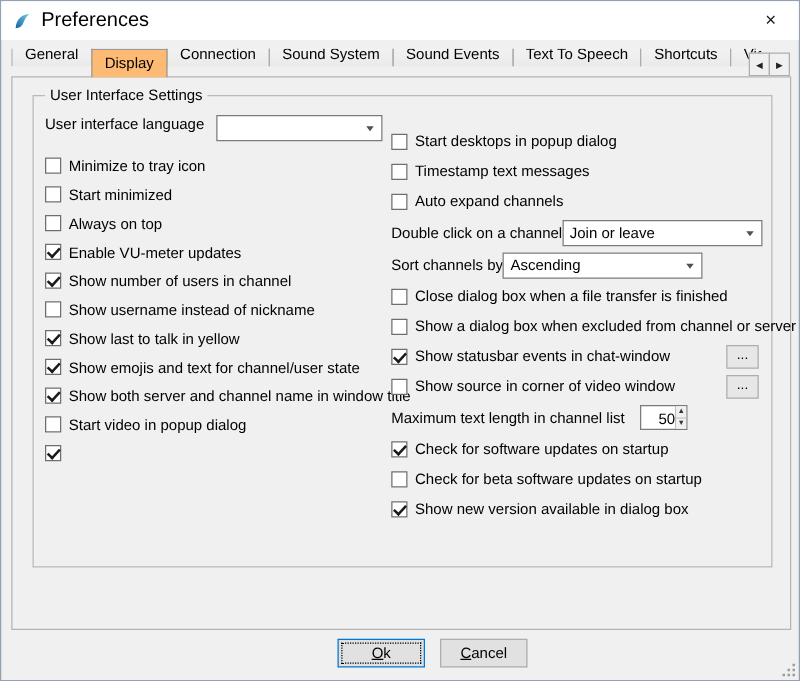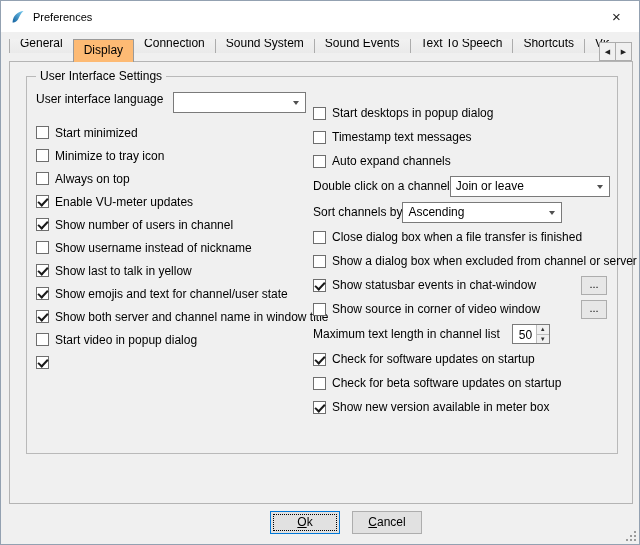--- a/index.html
+++ b/index.html
@@ -4,21 +4,21 @@
 <style>
   *{box-sizing:border-box;margin:0;padding:0}
   html,body{width:640px;height:545px;overflow:hidden}
   body{font-family:"Liberation Sans",sans-serif;font-size:12px;color:#000;background:#fff}
 
   .dialog{position:relative;width:640px;height:545px;background:#f0f0f0;border:1px solid #93a1b1}
 
   
   .titlebar{position:absolute;left:0;top:0;right:0;height:31px;background:#fff;display:flex;align-items:center;padding-left:9px;gap:7px}
   .appicon{width:16px;height:16px;flex:0 0 16px}
-  .title{font-size:11px}
+  .title{font-size:16px}
   .close{position:absolute;right:0;top:0;width:45px;height:31px;display:flex;align-items:center;justify-content:center;font-size:15px;color:#1a1a1a;cursor:default}
 
   
   .tabstrip{position:absolute;left:8px;top:38px;width:600px;height:23px;display:flex;align-items:flex-end;overflow:hidden;z-index:2}
   .tab{flex:0 0 auto;height:19px;line-height:17px;margin-bottom:9px;padding:0 10px;background:linear-gradient(#f4f4f4,#eaeaea);border:1px solid #acacac;border-bottom:none;margin-left:-1px;white-space:nowrap}
   .tab:first-child{margin-left:0}
   .tab.active{height:23px;line-height:20px;margin-bottom:0;background:#fdba74;position:relative;z-index:3;border-color:#9a9a9a}
   .tabscroll{position:absolute;right:7px;top:41px;height:19px;display:flex;z-index:4}
   .sbtn{width:17px;height:19px;background:#f0f0f0;border:1px solid #adadad;display:flex;align-items:center;justify-content:center;font-size:7px;color:#222;margin-left:-1px}
 
@@ -43,21 +43,21 @@
   .rightcol .row{height:24px}
   .drow{display:flex;align-items:center;height:26px;}
   .lbl{white-space:nowrap}
 
   .cb{flex:0 0 13px;width:13px;height:13px;background:#fff;border:1px solid #6e6e6e;position:relative}
   .cb.checked::after{content:"";position:absolute;left:1px;top:2px;width:8px;height:4px;border-left:2px solid #1a1a1a;border-bottom:2px solid #1a1a1a;transform:rotate(-47deg)}
 
   .dots-btn{margin-left:auto;margin-right:6px;width:26px;height:19px;background:#e7e7e7;border:1px solid #adadad;font-size:11px;line-height:14px;text-align:center;flex:0 0 26px}
 
   .spin{display:flex;margin-left:6px;width:38px;height:20px;border:1px solid #7a7a7a;background:#fff}
-  .spin .val{flex:1;padding:3px 0 0 6px}
+  .spin .val{flex:1;padding:3px 0 0 14px}
   .spin .btns{width:13px;display:flex;flex-direction:column;border-left:1px solid #bdbdbd}
   .sp{flex:1;display:flex;align-items:center;justify-content:center;font-size:6px;color:#333;background:#f0f0f0}
   .sp.up{border-bottom:1px solid #bdbdbd}
 
   
   .btn{position:absolute;width:70px;height:23px;background:#e1e1e1;border:1px solid #adadad;text-align:center;line-height:21px;display:block}
   .btn::first-letter{text-decoration:underline}
   .btn.ok{left:269px;top:510px;border-color:#0078d7;outline:1px dotted #000;outline-offset:-4px}
   .btn.cancel{left:351px;top:510px}
 
@@ -115,25 +115,25 @@
         <div class="langrow">
           <span class="flabel">User interface language</span>
           <div class="combo">
             <span></span>
             <span class="arrow"></span>
           </div>
         </div>
         <div>
             <div class="row">
               <span class="cb"></span>
+              <span class="lbl">Minimize to tray icon</span>
+            </div>
+            <div class="row">
+              <span class="cb"></span>
               <span class="lbl">Start minimized</span>
-            </div>
-            <div class="row">
-              <span class="cb"></span>
-              <span class="lbl">Minimize to tray icon</span>
             </div>
             <div class="row">
               <span class="cb"></span>
               <span class="lbl">Always on top</span>
             </div>
             <div class="row">
               <span class="cb checked"></span>
               <span class="lbl">Enable VU-meter updates</span>
             </div>
             <div class="row">
@@ -240,21 +240,21 @@
             <div class="row">
               <span class="cb checked"></span>
               <span class="lbl">Check for software updates on startup</span>
             </div>
             <div class="row">
               <span class="cb"></span>
               <span class="lbl">Check for beta software updates on startup</span>
             </div>
             <div class="row">
               <span class="cb checked"></span>
-              <span class="lbl">Show new version available in meter box</span>
+              <span class="lbl">Show new version available in dialog box</span>
             </div>
           </div>
       </div>
     </div>
   </div>
 
   <div class="btn ok">Ok</div>
   <div class="btn cancel">Cancel</div>
 
   <div class="grip">

